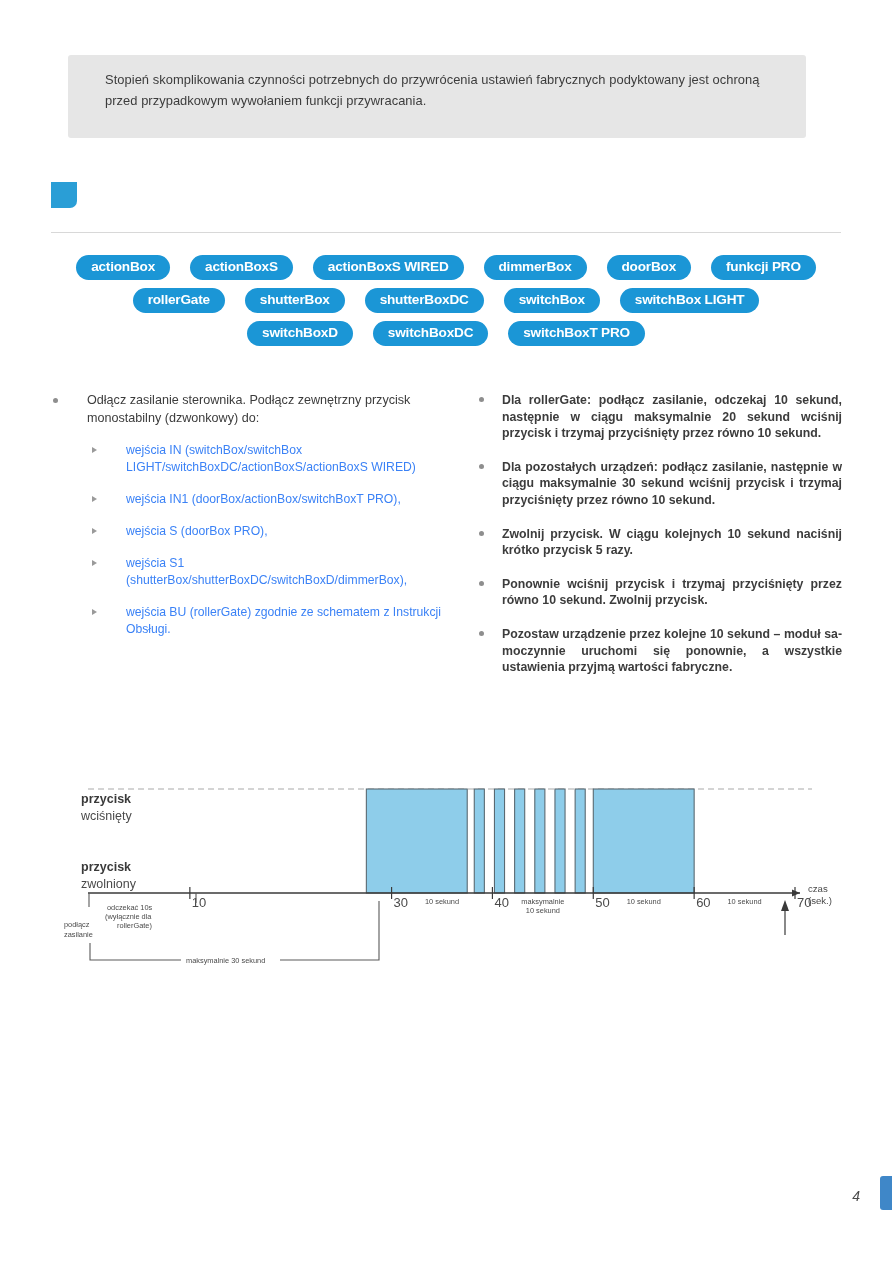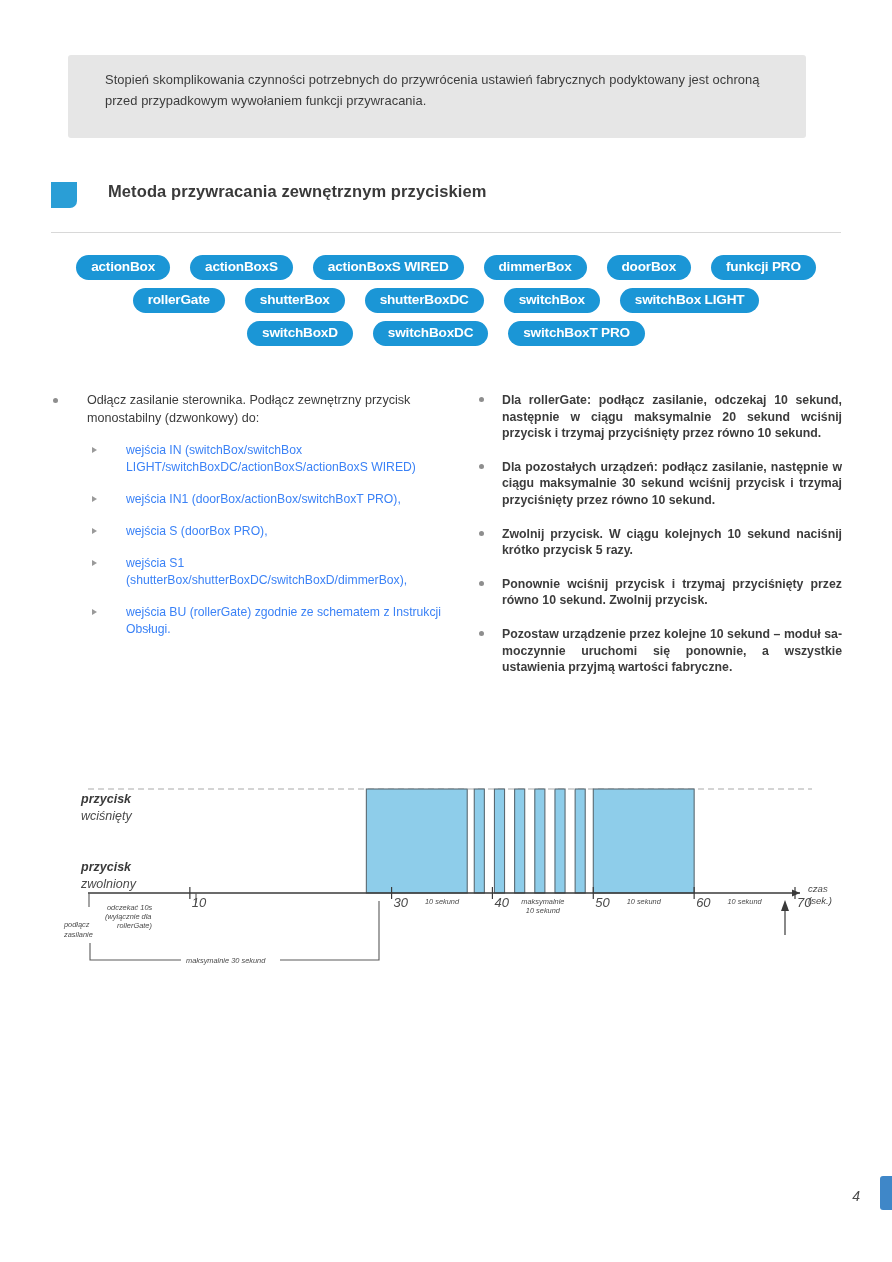--- a/index.html
+++ b/index.html
@@ -138,21 +138,21 @@
     left: 5px; top: 5px;
     width: 5px; height: 5px;
     border-radius: 50%;
     background: #8e8e8e;
   }
 
   
   .diagram {
     position: absolute;
     left: 0; top: 770px;
-    width: 892px; height: 220px; font-style: italic;
+    width: 892px; height: 220px;
   }
   .diagram svg { display: block; }
 
   .lbl-strong { font-family:"Liberation Sans",sans-serif; font-size:12.5px; font-weight:bold; fill:#3a3a3a; }
   .lbl-reg    { font-family:"Liberation Sans",sans-serif; font-size:12.5px; fill:#4a4a4a; }
   .ax-num     { font-family:"Liberation Sans",sans-serif; font-size:13px; fill:#4a4a4a; }
   .ax-sm      { font-family:"Liberation Sans",sans-serif; font-size:7.4px; fill:#4a4a4a; }
   .ax-czas    { font-family:"Liberation Sans",sans-serif; font-size:9.6px; fill:#4a4a4a; }
 
   
@@ -175,21 +175,20 @@
 <body>
 
 <div class="page">
 
   <div class="note-box">
     <div class="note-text">Stopień skomplikowania czynności potrzebnych do przywrócenia ustawień fabrycznych podyktowany jest ochroną przed przypadkowym wywołaniem funkcji przywracania.</div>
   </div>
 
   <div class="sec-head">
     <div class="sec-mark"></div>
-    <div class="sec-title">Metoda przywracania zewnętrznym przyciskiem</div>
   </div>
   <div class="sec-rule"></div>
 
   <div class="pill-rows">
     <div class="pill-row">
       <span class="pill">actionBox</span>
       <span class="pill">actionBoxS</span>
       <span class="pill">actionBoxS WIRED</span>
       <span class="pill">dimmerBox</span>
       <span class="pill">doorBox</span>

